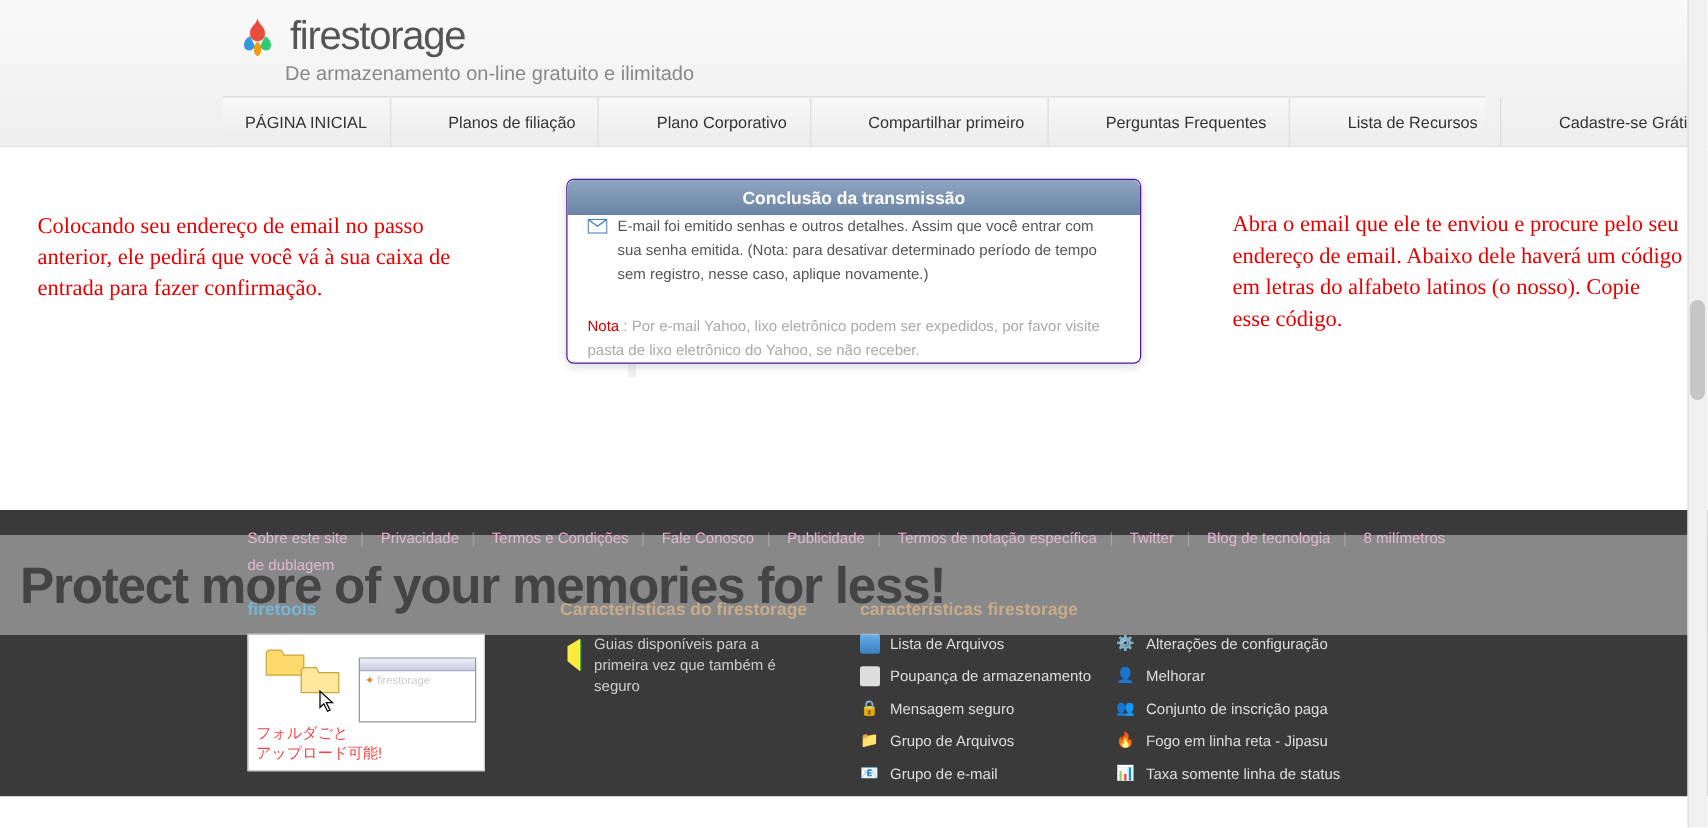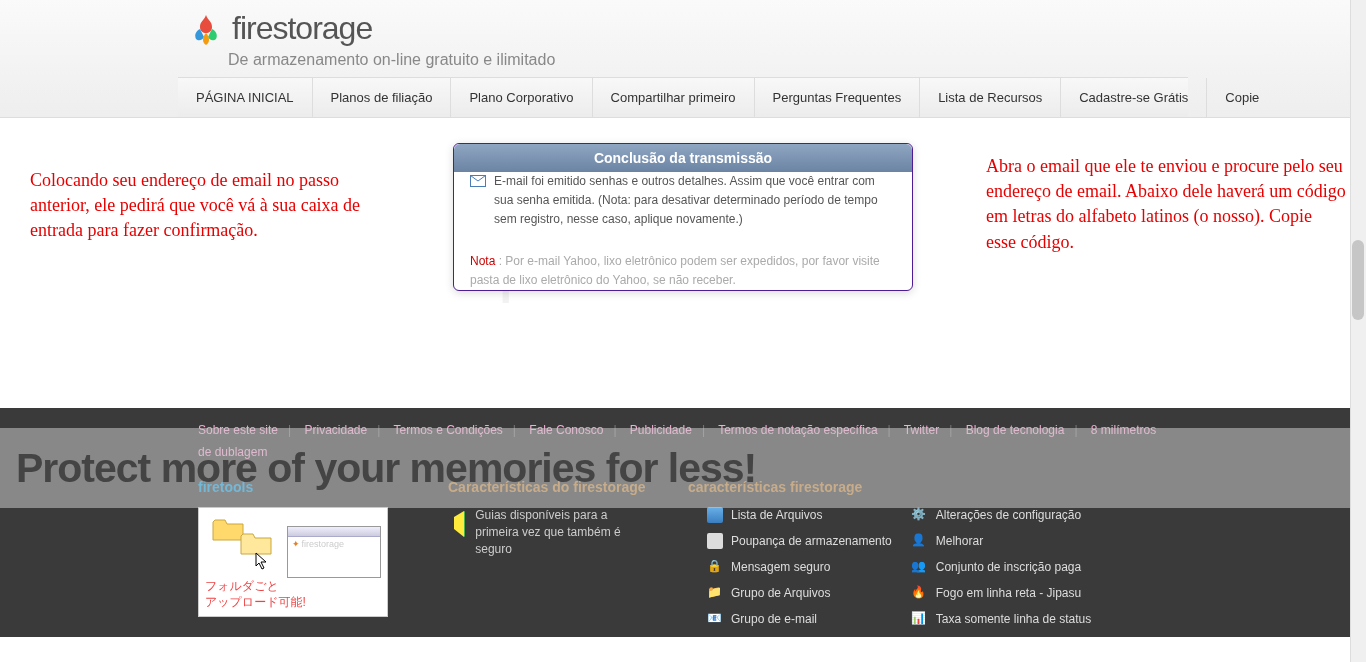--- a/index.html
+++ b/index.html
@@ -4,29 +4,29 @@
 <style>
 * { margin: 0; padding: 0; box-sizing: border-box; }
 body { font-family: Arial, sans-serif; background: #fff; width: 1366px; height: 662px; overflow: hidden; position: relative; }
 
 .header-area { background: linear-gradient(#fafafa, #eeeeee); border-bottom: 1px solid #ddd; }
 .header-inner { width: 1010px; margin: 0 auto; padding: 10px 0 0 0; }
 .logo-row { display: flex; align-items: center; gap: 8px; padding-left: 10px; }
 .logo-text { font-size: 32px; color: #555; font-weight: 300; letter-spacing: -1px; }
 .tagline { color: #888; font-size: 16px; padding: 4px 0 8px 50px; }
 
-.nav-bar { width: 1010px; margin: 0 auto; display: flex; background: linear-gradient(#f8f8f8,#ececec); border-top: 1px solid #ddd; }
+.nav-bar { width: 1010px; margin: 0 auto; display: flex; background: linear-gradient(#f8f8f8,#ececec); border-top: 1px solid #ddd; gap: 28px; }
 .nav-item { padding: 12px 18px; font-size: 13px; color: #333; border-right: 1px solid #ddd; cursor: pointer; white-space: nowrap; }
 
 .content-area { position: relative; width: 1366px; height: 290px; background: #fff; }
 .wm { position: absolute; left: 50%; top: 50%; transform: translate(-50%,-50%); font-size: 72px; color: rgba(0,0,0,0.05); font-weight: 300; letter-spacing: -2px; pointer-events: none; }
 
 .anno-left, .anno-right { position: absolute; font-family: 'Comic Sans MS', cursive; color: #e60000; font-size: 18px; line-height: 1.4; }
 .anno-left { left: 30px; top: 50px; width: 360px; }
-.anno-right { right: 20px; top: 36px; width: 360px; margin-left: 37px; }
+.anno-right { right: 20px; top: 49px; width: 360px; margin-left: 37px; }
 
 .dialog { position: absolute; left: 50%; top: 25px; transform: translateX(-50%); width: 460px; background: #fff; border: 1px solid #4c1d95; border-radius: 6px; box-shadow: 0 2px 8px rgba(0,0,0,0.15); }
 .dialog-header { background: linear-gradient(#8fa6c2, #6b84a3); color: #fff; text-align: center; padding: 6px; font-size: 14px; font-weight: bold; border-radius: 6px 6px 0 0; }
 .dialog-body { padding: 0 16px; font-size: 12px; color: #555; line-height: 1.6; }
 .dialog-row1 { display: flex; gap: 8px; align-items: flex-start; }
 .nota { color: #c00; }
 .dialog-note2 { margin-top: 22px; color: #aaa; }
 
 .footer { background: #3a3a3a; color: #ccc; position: relative; }
 .footer-links { width: 1010px; margin: 0 auto; padding: 12px 20px 6px 20px; font-size: 12px; color: #ccc; line-height: 1.8; }
@@ -39,21 +39,21 @@
 .folder-vis { position: absolute; top: 8px; left: 12px; display: flex; gap: 4px; }
 .mini-window { position: absolute; top: 18px; right: 6px; width: 94px; height: 52px; background: #fff; border: 1px solid #999; }
 .mini-window-bar { height: 10px; background: linear-gradient(#eef,#ccd); border-bottom: 1px solid #aac; }
 .mini-window-label { font-size: 9px; padding: 2px 4px; display: flex; align-items: center; gap: 2px; }
 .jp-text { font-size: 12px; color: #ef4444; line-height: 1.3; margin-top: 62px; }
 
 .char-col { width: 200px; }
 .char-item { display: flex; gap: 10px; margin-bottom: 18px; }
 .char-text { font-size: 12px; color: #ccc; line-height: 1.4; }
 
-.feat-cols { display: flex; gap: 20px; margin-left: 19px; }
+.feat-cols { display: flex; gap: 20px; }
 .feat-list { display: flex; flex-direction: column; gap: 10px; }
 .feat-item { display: flex; align-items: center; gap: 8px; font-size: 12px; color: #ddd; }
 .feat-icon { width: 16px; height: 16px; display: inline-block; flex-shrink: 0; }
 
 .overlay-banner { position: absolute; left: 0; right: 0; top: 428px; height: 80px; background: rgba(200,200,200,0.55); color: #444; font-size: 41px; font-weight: 700; display: flex; align-items: center; padding-left: 16px; letter-spacing: -1px; pointer-events: none; }
 
 .scroll-track { position: absolute; right: 0; top: 0; width: 16px; height: 662px; background: #f0f0f0; border-left: 1px solid #ddd; }
 .scroll-thumb { position: absolute; right: 2px; top: 240px; width: 12px; height: 80px; background: #c6c6c6; border-radius: 6px; }
 </style>
 </head>

